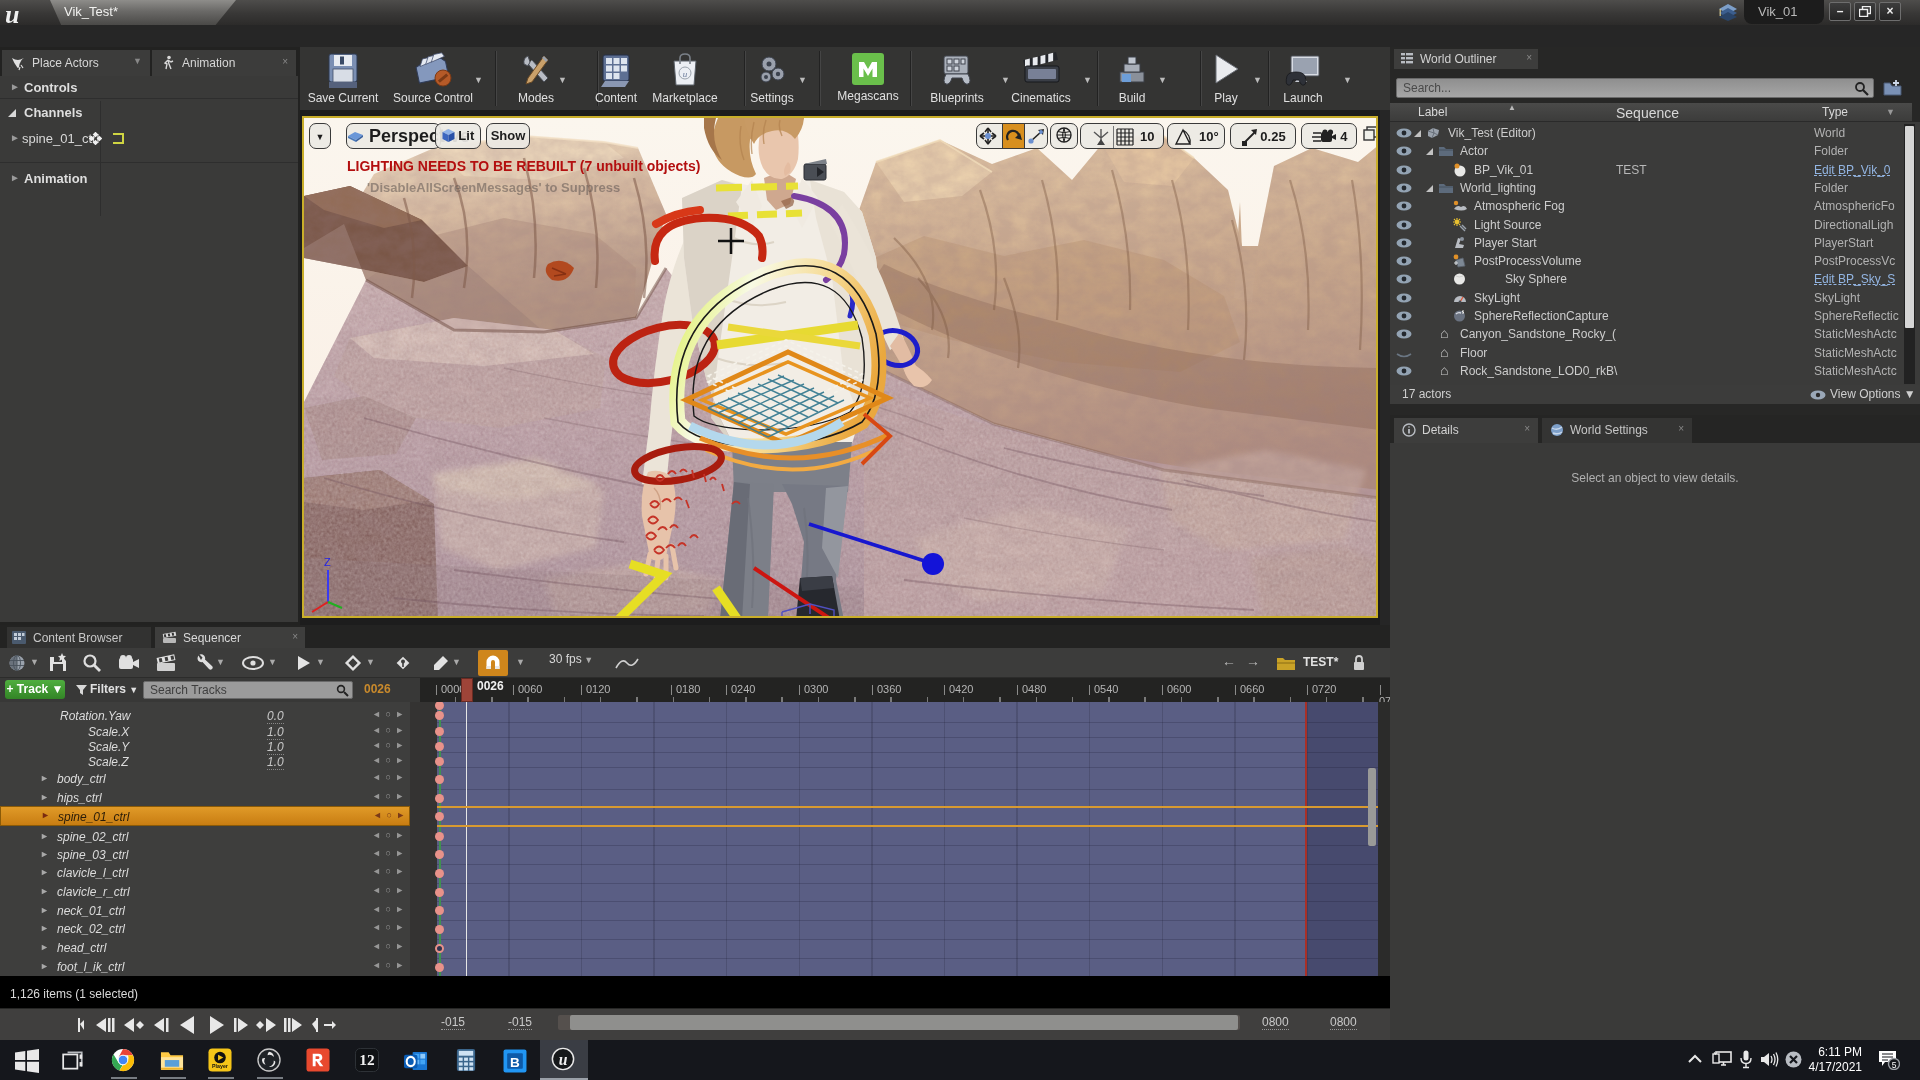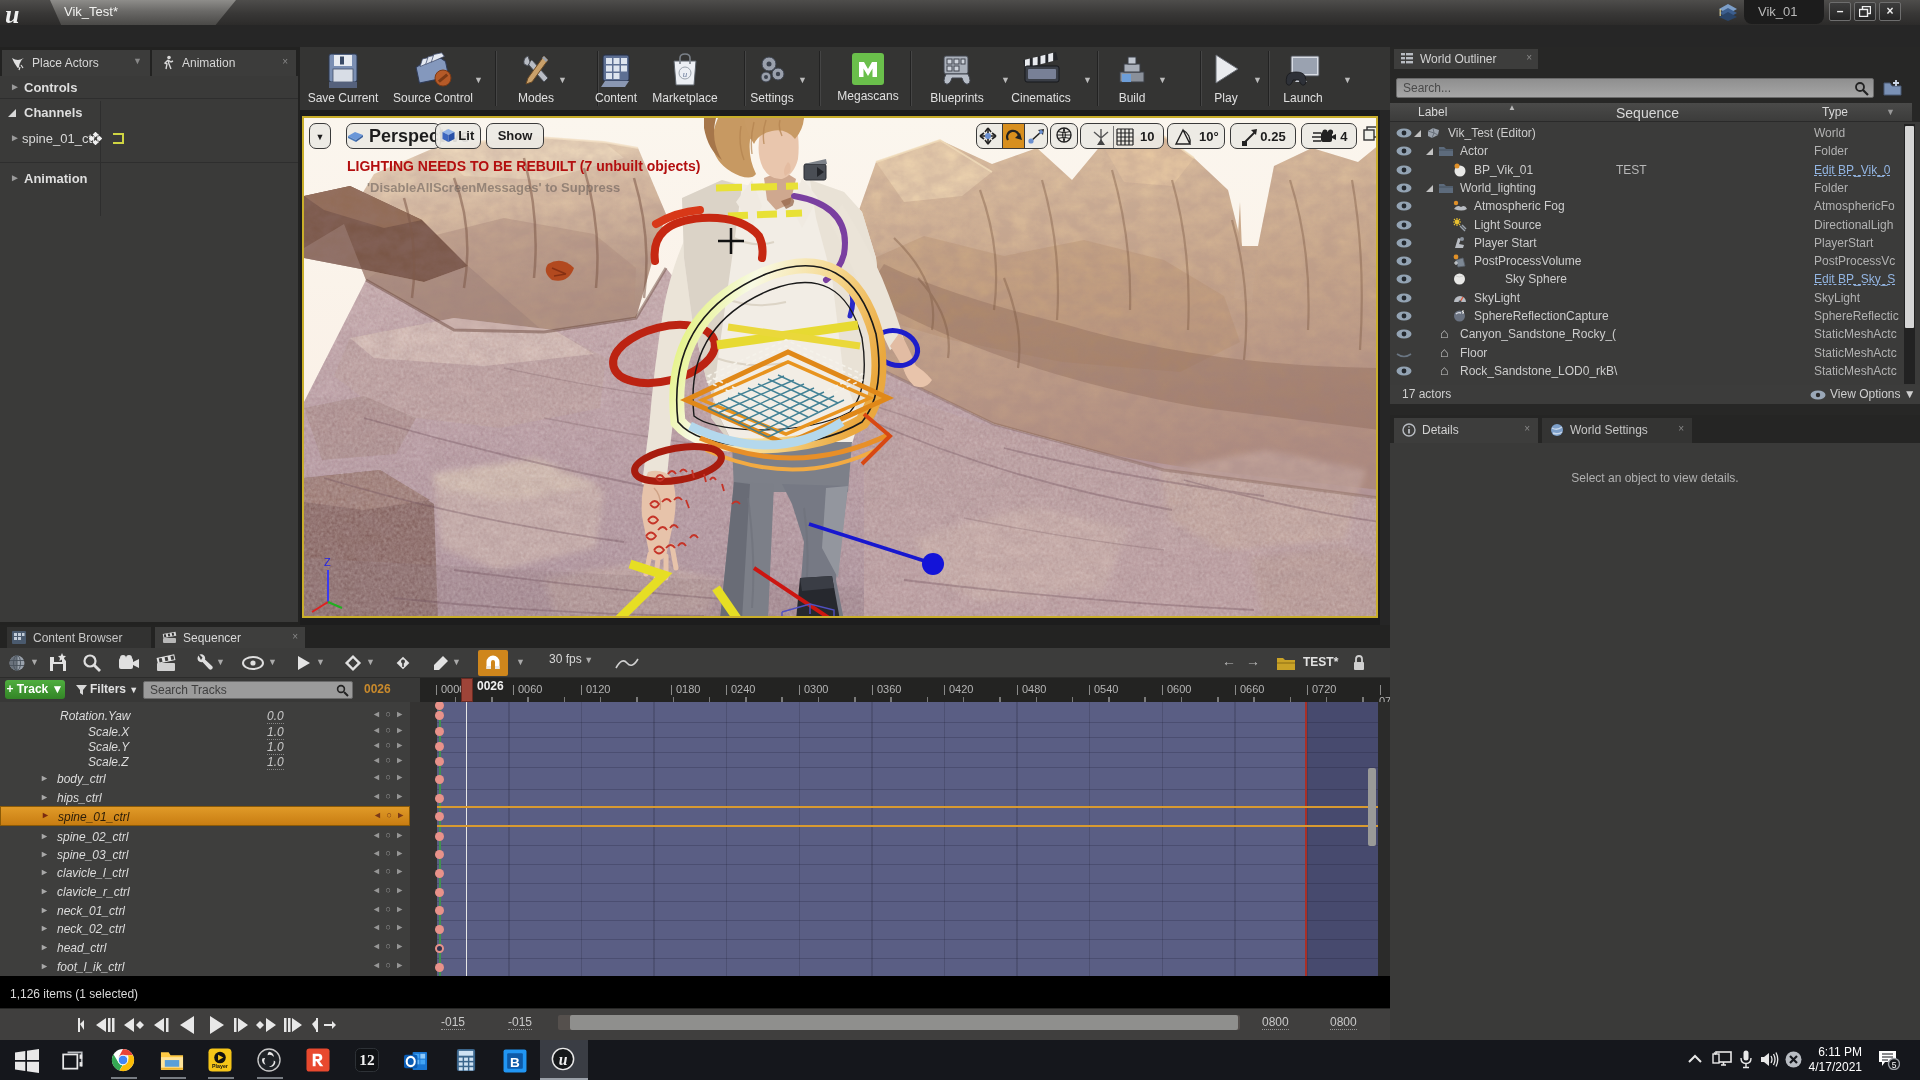--- a/index.html
+++ b/index.html
@@ -518,21 +518,21 @@
 <div class="vpbtn" style="left:32px;width:95px;white-space:nowrap;font-size:18px;margin-left:10px;"><svg width="17" height="12" viewBox="0 0 17 12" style="vertical-align:-1px;">
             <path d="M1,5 L8,1 L16,4 L9,9 Z" fill="#6a97d8"></path>
             <path d="M1,5 L9,9 L9,11 L1,7Z" fill="#4a78b8"></path>
             <path d="M16,4 L9,9 L9,11 L16,6Z" fill="#3a62a0"></path>
           </svg> Perspective</div>
 <div class="vpbtn" style="left:131px;width:46px;"><svg width="13" height="13" viewBox="0 0 13 13" style="vertical-align:-2px;">
             <path d="M6.5,0 L12.5,3 L6.5,6 L0.5,3Z" fill="#8fb2e8"></path>
             <path d="M0.5,3 L6.5,6 L6.5,13 L0.5,10Z" fill="#3c66c0"></path>
             <path d="M12.5,3 L6.5,6 L6.5,13 L12.5,10Z" fill="#2850a8"></path>
           </svg> Lit</div>
-<div class="vpbtn" style="left:182px;width:58px;">Show</div>
+<div class="vpbtn" style="left:182px;width:44px;">Show</div>
 
 <div class="vpbtn" style="left:672px;width:72px;padding:0;">
   <svg width="70" height="24" viewBox="0 0 70 24" style="margin-top:0px;">
             <g stroke="#222" stroke-width="1.6" fill="none">
               <path d="M11,4 L11,20 M3,12 L19,12"></path>
               <path d="M11,4 L8,8 M11,4 L14,8 M11,20 L8,16 M11,20 L14,16 M3,12 L7,9 M3,12 L7,15 M19,12 L15,9 M19,12 L15,15"></path>
             </g>
             <circle cx="11" cy="12" r="3" fill="#6a8fd0"></circle>
           </svg>
 </div>

